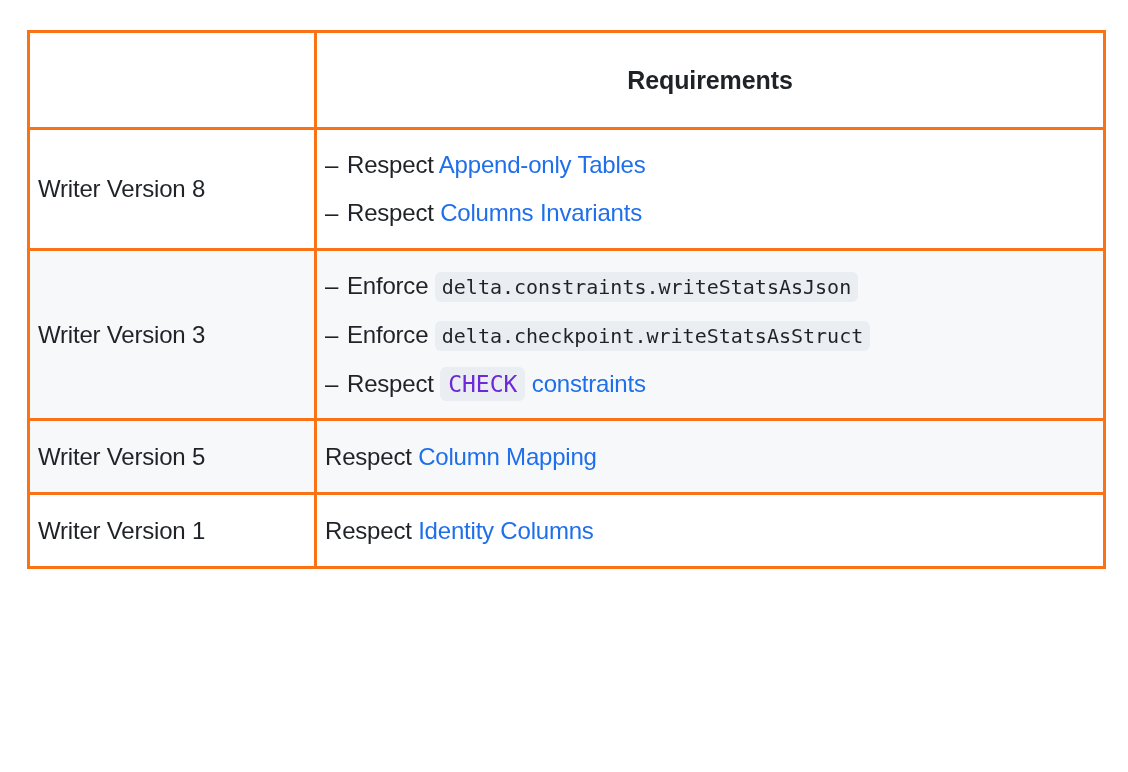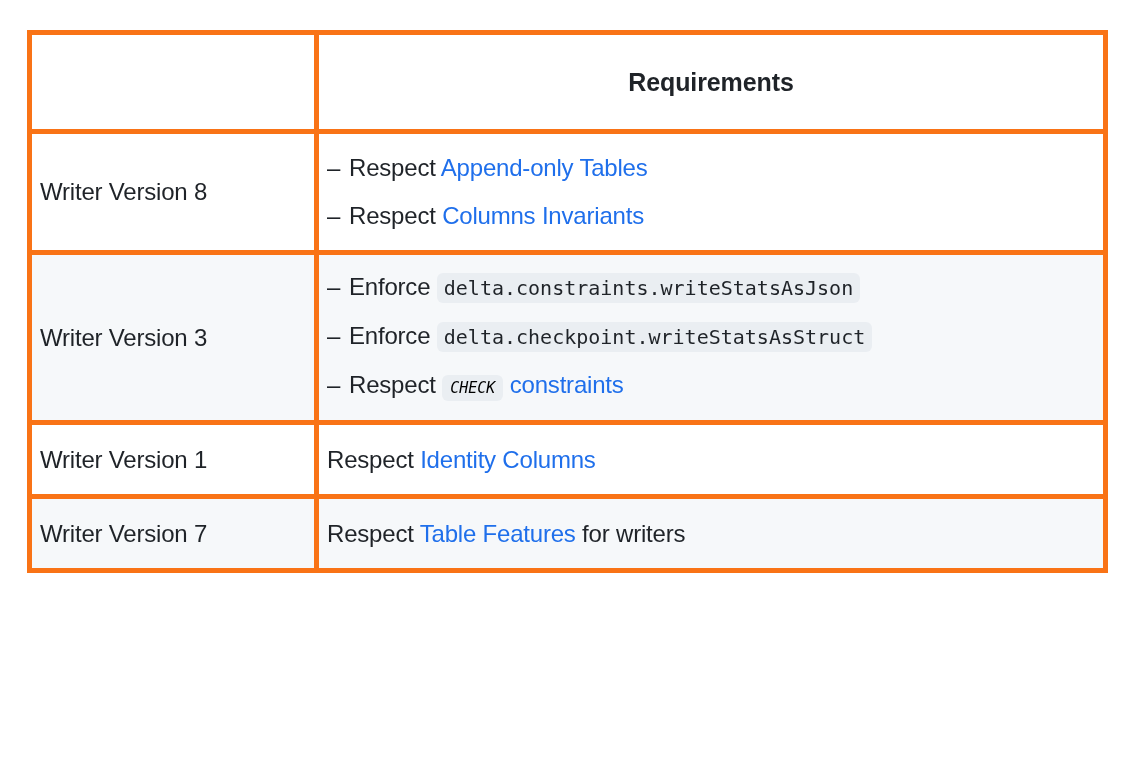--- a/index.html
+++ b/index.html
@@ -28,21 +28,21 @@
     width: 1076px;
     table-layout: fixed;
     border: 1px solid #d0d7de;
   }
 
   table.feature-table col.col-version { width: 287px; }
   table.feature-table col.col-requirements { width: 789px; }
 
   table.feature-table th,
   table.feature-table td {
-    border: 5px solid #f97316;
+    border: 3px solid #f97316;
     padding: 8px;
     vertical-align: middle;
     background: transparent;
   }
 
   tr.row-alt > td { background: #f6f8fa; }
 
   .th-blank {
     height: 78px;
   }
@@ -98,24 +98,23 @@
     font-family: "DejaVu Sans Mono", "Liberation Mono", monospace;
     font-size: 20px;
     background: #eaeef2;
     border-radius: 6px;
     padding: 3px 7px;
     color: #1f2328;
     letter-spacing: 0;
   }
 
   code.code.linkish {
-    color: #000000;
-    font-size: 15px;
+    color: #6d28d9;
+    font-size: 23px;
     padding: 4px 8px;
-    font-style: italic;
   }
 
   .row-h-2 { height: 121px; }
   .row-h-3 { height: 170px; }
   .row-h-4 { height: 121px; }
   .row-h-5 { height: 74px; }
   .row-h-6 { height: 74px; }
   .row-h-7 { height: 74px; }
 </style>
 </head>
@@ -156,34 +155,34 @@
           <span class="req-line">
             <span class="dash">–</span><span>Enforce </span><code class="code">delta.checkpoint.writeStatsAsStruct</code>
           </span>
           <span class="req-line">
             <span class="dash">–</span><span>Respect </span><a class="link" href="#"><code class="code linkish">CHECK</code><span> constraints</span></a>
           </span>
         </td>
       </tr>
 
 
+      <tr class="row-alt row-h-5">
+        <td class="cell-version">Writer Version 5</td>
+        <td class="cell-req single">
+          <span class="req-line">
+            <span>Respect </span><a class="link" href="#">Column Mapping</a>
+          </span>
+        </td>
+      </tr>
 
       <tr class="row-h-6">
         <td class="cell-version">Writer Version 1</td>
         <td class="cell-req single">
           <span class="req-line">
             <span>Respect </span><a class="link" href="#">Identity Columns</a>
           </span>
         </td>
       </tr>
 
-      <tr class="row-alt row-h-7">
-        <td class="cell-version">Writer Version 7</td>
-        <td class="cell-req single">
-          <span class="req-line">
-            <span>Respect </span><a class="link" href="#">Table Features</a><span> for writers</span>
-          </span>
-        </td>
-      </tr>
 
     </tbody>
   </table>
 </div>
 
 </body></html>

